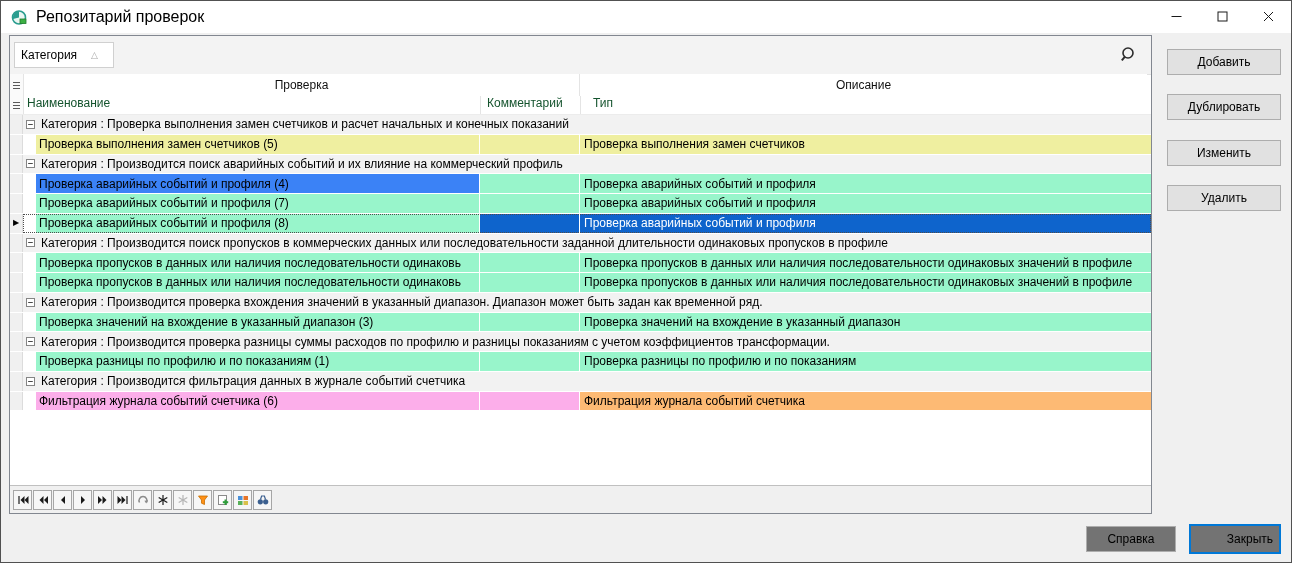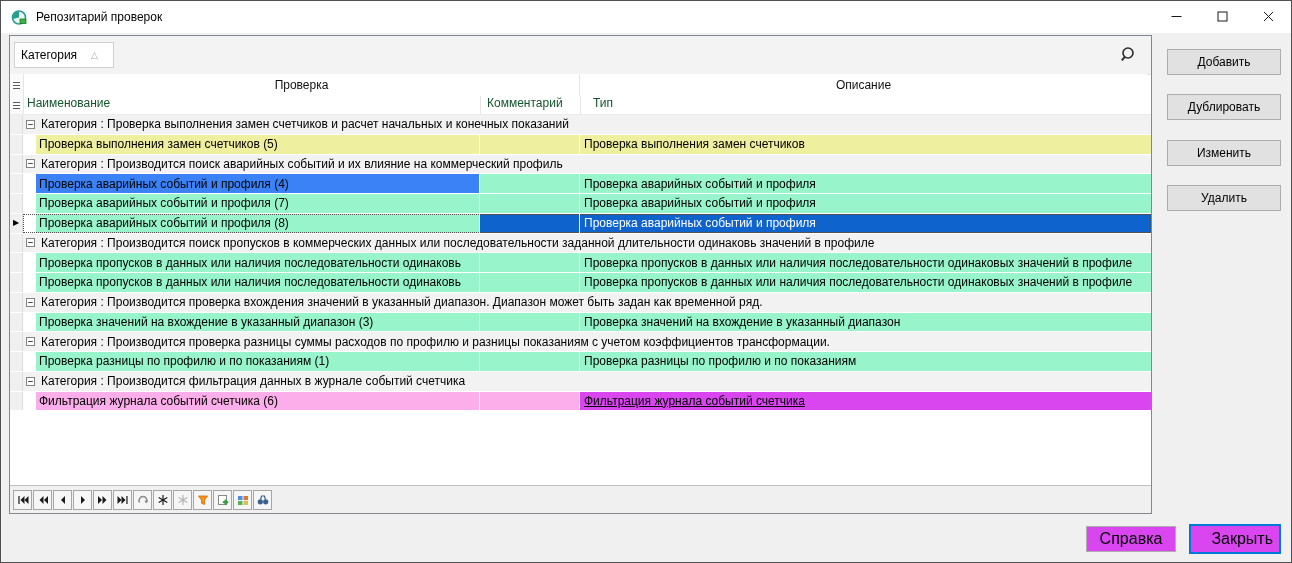--- a/index.html
+++ b/index.html
@@ -3,21 +3,21 @@
 <meta charset="utf-8">
 <style>
   html,body{margin:0;padding:0;}
   body{width:1292px;height:563px;position:relative;overflow:hidden;
        font-family:"Liberation Sans","DejaVu Sans",sans-serif;font-size:12px;color:#000;}
   .window{position:absolute;inset:0;background:#f0f0f0;border:1px solid #515151;box-sizing:border-box;}
 
   
   .titlebar{position:absolute;top:0;left:0;right:0;height:32px;background:#fff;display:flex;align-items:center;}
   .app-icon{width:17px;height:17px;margin-left:10px;margin-right:8px;flex:none;}
-  .title-text{font-size:12px;color:#000;}
+  .title-text{font-size:16px;color:#000;}
   .win-controls{position:absolute;right:0;top:0;height:32px;display:flex;}
   .win-btn{width:46px;height:32px;display:flex;align-items:center;justify-content:center;background:#fff;border:none;padding:0;}
 
   
   .grid{position:absolute;left:8px;top:34px;width:1143px;height:479px;background:#fff;
         border:1px solid #828790;box-sizing:border-box;}
   .group-panel{position:absolute;left:0;top:0;right:0;height:38px;background:#f3f3f3;border-bottom:1px solid #e2e2e2;}
   .group-box{position:absolute;left:4px;top:6px;width:100px;height:26px;background:#fff;border:1px solid #d0d0d0;
              box-sizing:border-box;display:flex;align-items:center;padding:0 6px;}
   .sort-glyph{margin-left:14px;color:#a8a8a8;font-size:9px;line-height:9px;}
@@ -54,21 +54,21 @@
 
   .navigator{position:absolute;left:0;right:0;bottom:0;height:27px;background:#f0f0f0;border-top:1px solid #c0c0c0;
              display:flex;align-items:center;padding-left:3px;gap:1px;}
   .nav-btn{width:19px;height:20px;flex:none;background:#f6f6f6;border:1px solid #a6a6a6;box-sizing:border-box;
            display:flex;align-items:center;justify-content:center;padding:0;}
   .nav-ic{display:flex;align-items:center;justify-content:center;}
 
   
   .side-btn{position:absolute;left:1166px;width:114px;height:26px;background:#e1e1e1;border:1px solid #adadad;
             font-family:inherit;font-size:12px;color:#000;}
-  .footer-btn{position:absolute;background:#d946ef;border:1px solid #adadad;font-family:inherit;font-size:16px;color:#000;}
+  .footer-btn{position:absolute;background:#737373;border:1px solid #adadad;font-family:inherit;font-size:12px;color:#000;}
   .btn-help{left:1085px;top:525px;width:90px;height:26px;}
   .btn-close{left:1188px;top:523px;width:92px;height:30px;border-width:2px;}
 </style>
 </head>
 <body>
 
 <div class="window">
 
   <div class="titlebar">
     <span class="app-icon">
@@ -185,21 +185,21 @@
           <div class="cell-indent"></div>
           <div class="cell cell-name" style="background: rgb(152, 245, 203);">Проверка аварийных событий и профиля (8)</div>
           <div class="cell cell-comment" style="background: rgb(14, 100, 204); color: rgb(255, 255, 255);"></div>
           <div class="cell cell-type" style="background: rgb(14, 100, 204); color: rgb(255, 255, 255);">Проверка аварийных событий и профиля</div>
           <div class="focus-rect"></div>
         </div>
         <div class="row row-group">
           <div class="cell-ind"></div>
           <div class="cell-group" style="background: rgb(242, 242, 242);">
             <span class="expand-box">−</span>
-            <span>Категория : Производится поиск пропусков в коммерческих данных или последовательности заданной длительности одинаковь значений в профиле</span>
+            <span>Категория : Производится поиск пропусков в коммерческих данных или последовательности заданной длительности одинаковых пропусков в профиле</span>
           </div>
         </div>
         <div class="row row-data">
           <div class="cell-ind"></div>
           <div class="cell-indent"></div>
           <div class="cell cell-name" style="background: rgb(152, 245, 203);">Проверка пропусков в данных или наличия последовательности одинаковь</div>
           <div class="cell cell-comment" style="background: rgb(152, 245, 203);"></div>
           <div class="cell cell-type" style="background: rgb(152, 245, 203);">Проверка пропусков в данных или наличия последовательности одинаковых значений в профиле</div>
         </div>
         <div class="row row-data">
@@ -242,21 +242,21 @@
           <div class="cell-group" style="background: rgb(242, 242, 242);">
             <span class="expand-box">−</span>
             <span>Категория : Производится фильтрация данных в журнале событий счетчика</span>
           </div>
         </div>
         <div class="row row-data">
           <div class="cell-ind"></div>
           <div class="cell-indent"></div>
           <div class="cell cell-name" style="background: rgb(252, 174, 234);">Фильтрация журнала событий счетчика (6)</div>
           <div class="cell cell-comment" style="background: rgb(252, 174, 234);"></div>
-          <div class="cell cell-type" style="background: #d946ef; text-decoration: underline;">Фильтрация журнала событий счетчика</div>
+          <div class="cell cell-type" style="background: #fdba74;">Фильтрация журнала событий счетчика</div>
         </div>
       </div>
 
     <div class="navigator">
         <button class="nav-btn">
           <span class="nav-ic">
             <svg width="12" height="12" viewBox="0 0 12 12">
               <line x1="2" y1="2" x2="2" y2="10" stroke="#1a1a1a" stroke-width="1.2"></line>
               <path d="M7.5 2L3.5 6l4 4z" fill="#1a1a1a"></path>
               <path d="M11.5 2L7.5 6l4 4z" fill="#1a1a1a"></path>

